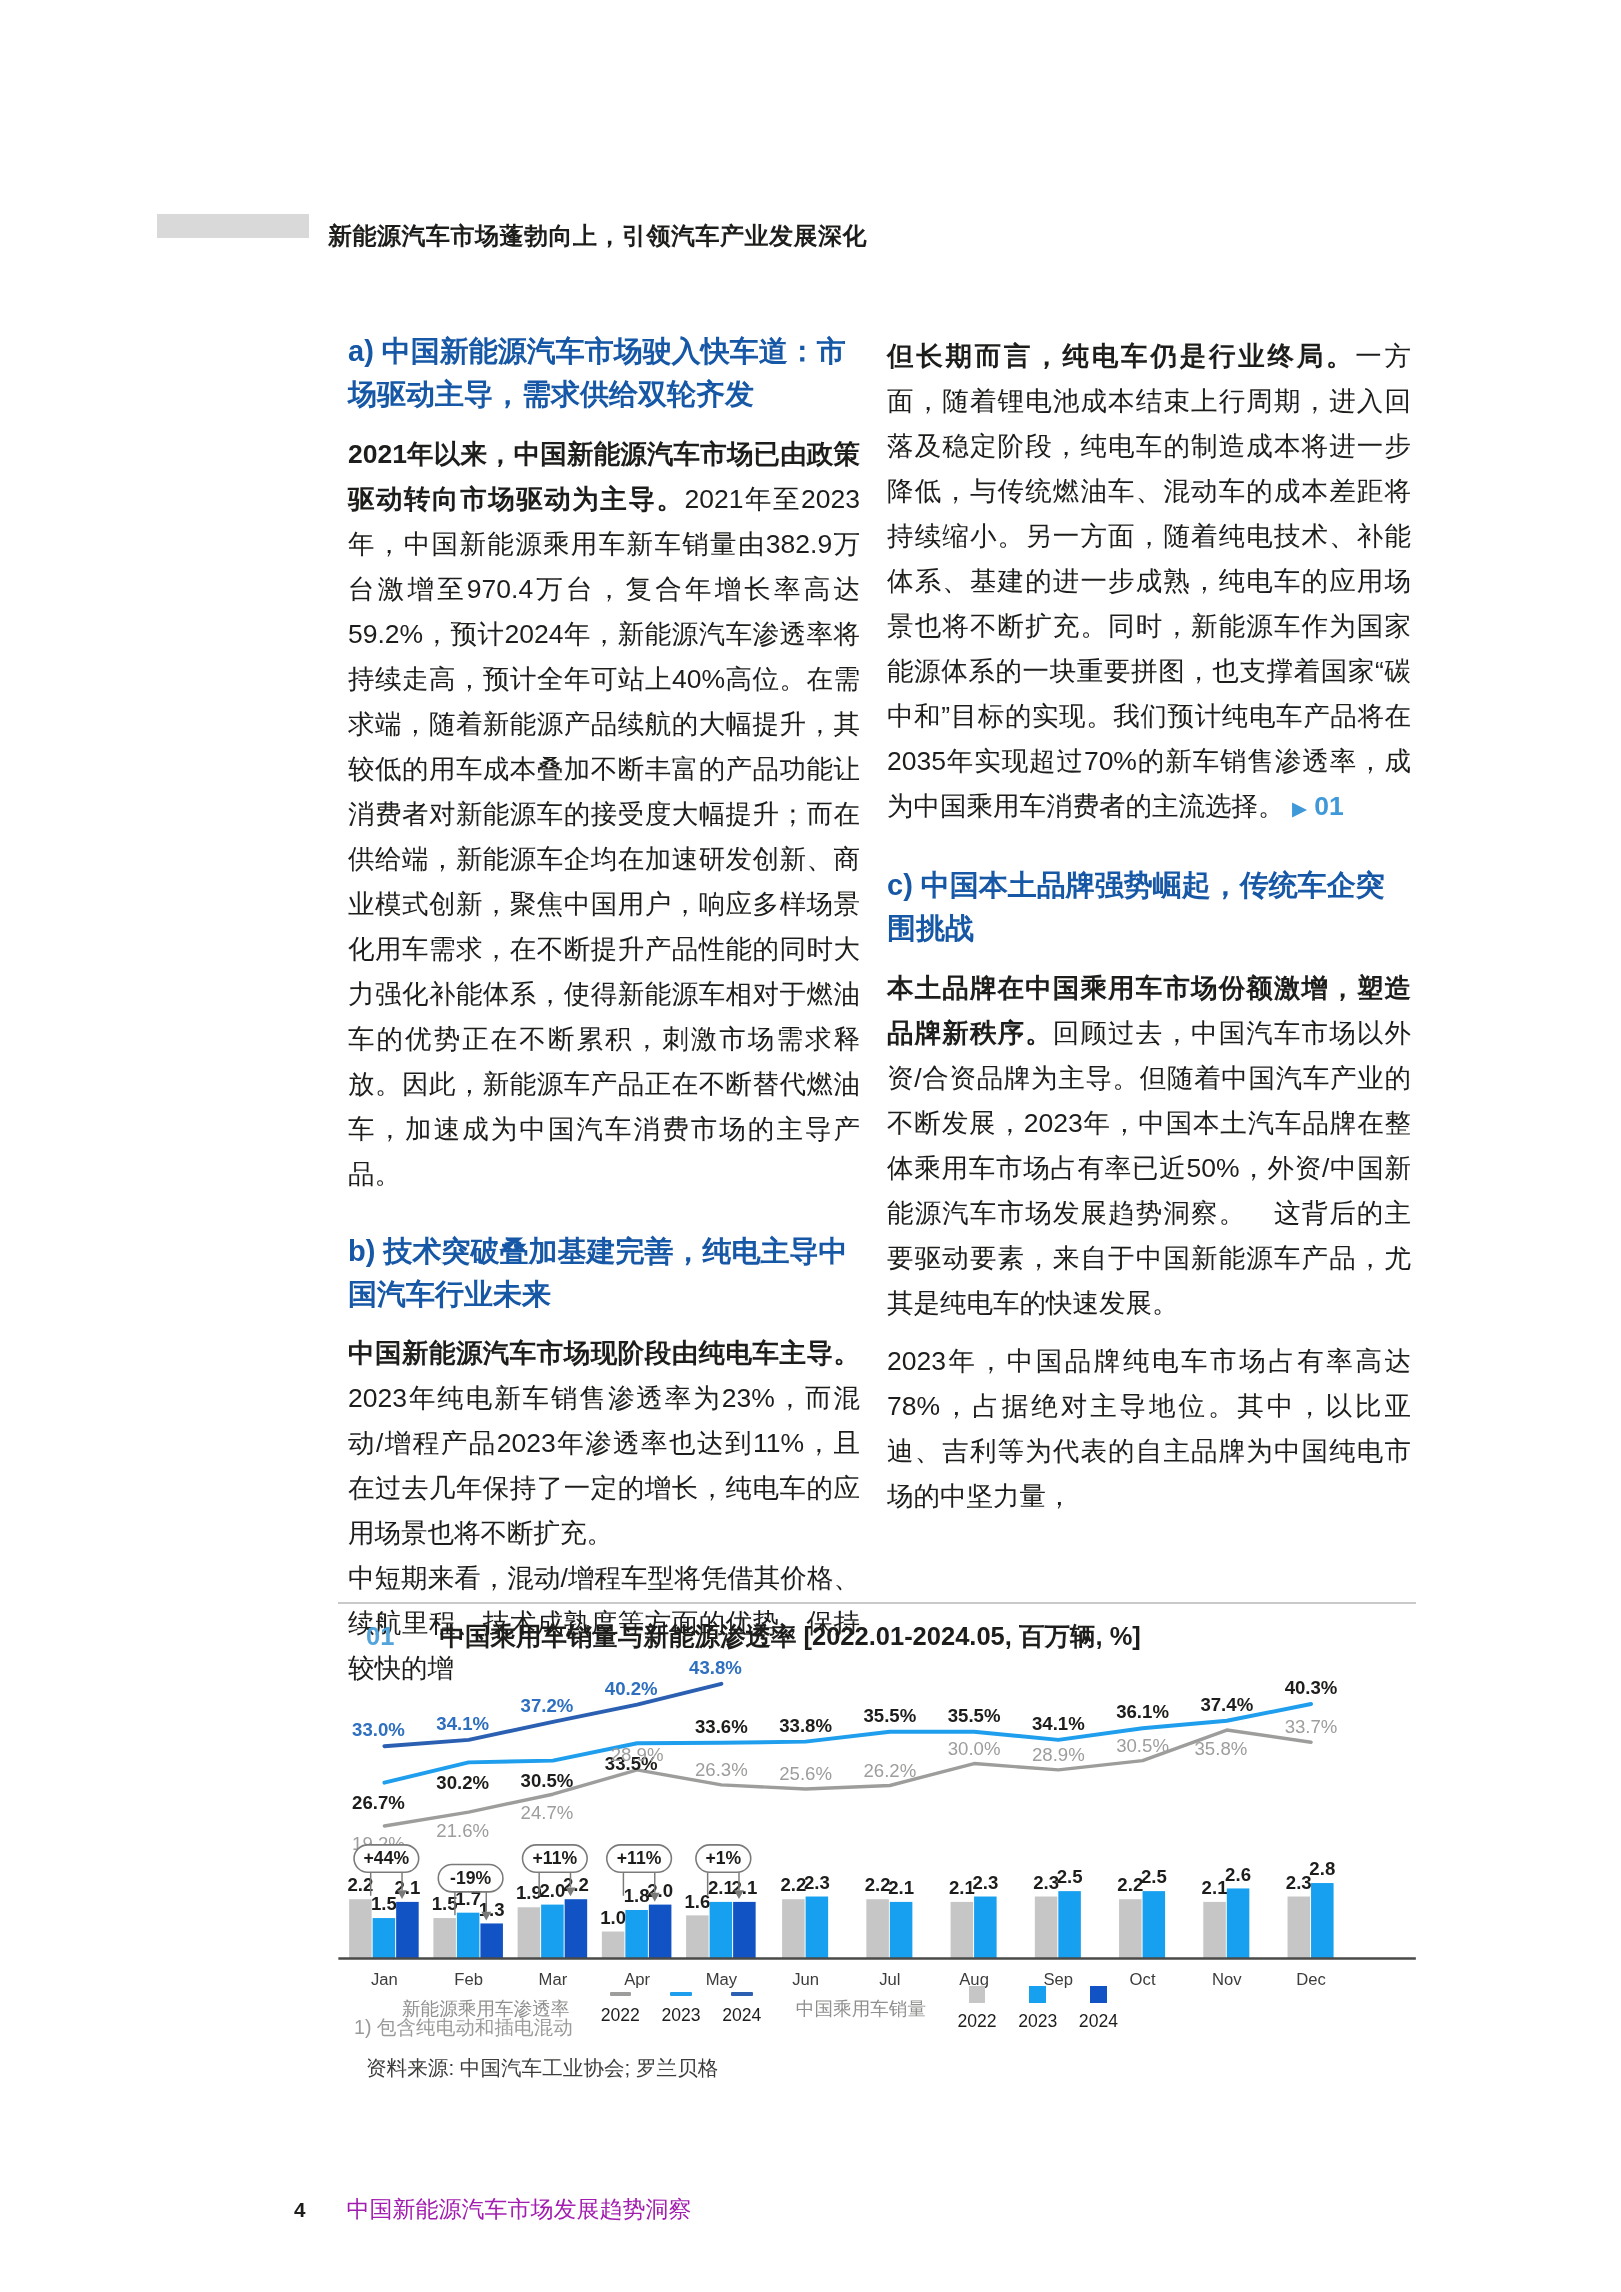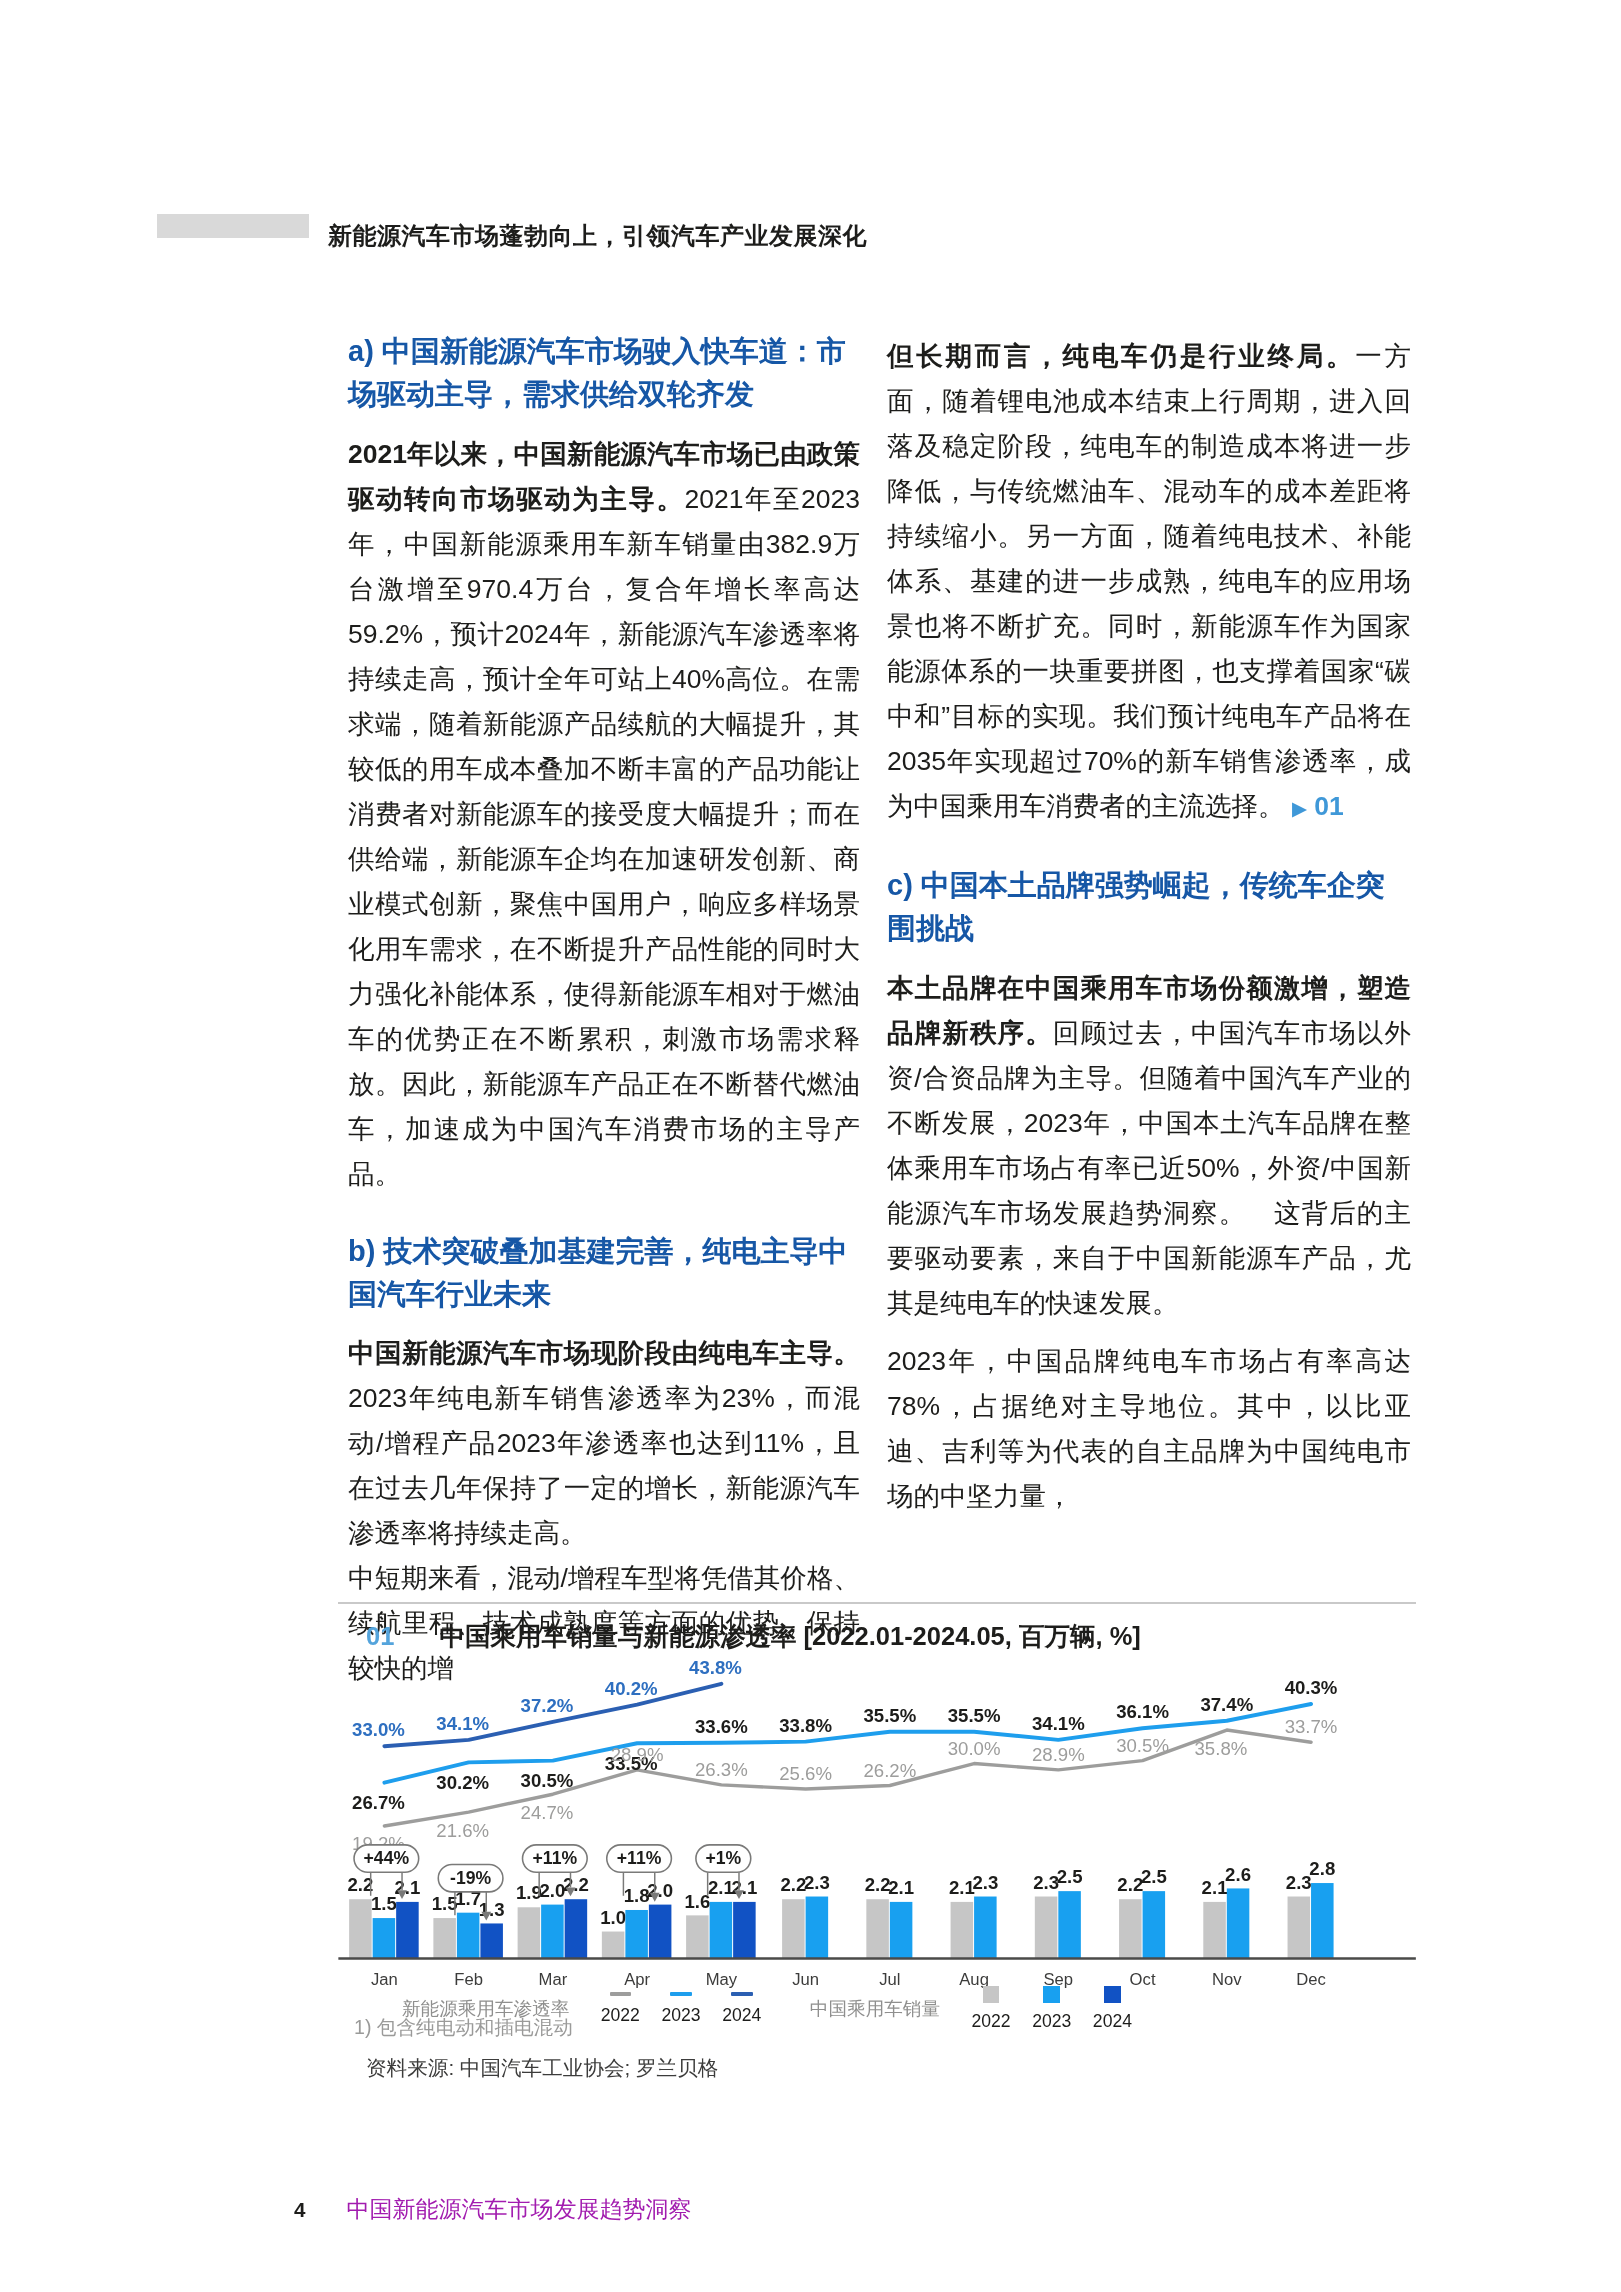--- a/index.html
+++ b/index.html
@@ -42,21 +42,21 @@
 </head>
 <body>
 
 <div class="abs header-bar"></div>
 <h1 class="abs page-title">新能源汽车市场蓬勃向上，引领汽车产业发展深化</h1>
 
 <div class="abs col col-left">
   <h2 class="first">a) 中国新能源汽车市场驶入快车道：市场驱动主导，需求供给双轮齐发</h2>
   <p><b>2021年以来，中国新能源汽车市场已由政策驱动转向市场驱动为主导。</b><span>2021年至2023年，中国新能源乘用车新车销量由382.9万台激增至970.4万台，复合年增长率高达59.2%，预计2024年，新能源汽车渗透率将持续走高，预计全年可站上40%高位。在需求端，随着新能源产品续航的大幅提升，其较低的用车成本叠加不断丰富的产品功能让消费者对新能源车的接受度大幅提升；而在供给端，新能源车企均在加速研发创新、商业模式创新，聚焦中国用户，响应多样场景化用车需求，在不断提升产品性能的同时大力强化补能体系，使得新能源车相对于燃油车的优势正在不断累积，刺激市场需求释放。因此，新能源车产品正在不断替代燃油车，加速成为中国汽车消费市场的主导产品。</span></p>
   <h2>b) 技术突破叠加基建完善，纯电主导中国汽车行业未来</h2>
-  <p class="tight"><b>中国新能源汽车市场现阶段由纯电车主导。</b><span>2023年纯电新车销售渗透率为23%，而混动/增程产品2023年渗透率也达到11%，且在过去几年保持了一定的增长，新能源汽车渗透率将持续走高。</span></p>
+  <p class="tight"><b>中国新能源汽车市场现阶段由纯电车主导。</b><span>2023年纯电新车销售渗透率为23%，而混动/增程产品2023年渗透率也达到11%，且在过去几年保持了一定的增长，纯电车的应用场景也将不断扩充。</span></p>
   <p class="tight">中短期来看，混动/增程车型将凭借其价格、续航里程、技术成熟度等方面的优势，保持较快的增</p>
 </div>
 
 <div class="abs col col-right">
   <p><b>但长期而言，纯电车仍是行业终局。</b><span>一方面，随着锂电池成本结束上行周期，进入回落及稳定阶段，纯电车的制造成本将进一步降低，与传统燃油车、混动车的成本差距将持续缩小。另一方面，随着纯电技术、补能体系、基建的进一步成熟，纯电车的应用场景也将不断扩充。同时，新能源车作为国家能源体系的一块重要拼图，也支撑着国家“碳中和”目标的实现。我们预计纯电车产品将在2035年实现超过70%的新车销售渗透率，成为中国乘用车消费者的主流选择。</span> <span class="figref"><span class="tri">▶</span> <span>01</span></span></p>
   <h2>c) 中国本土品牌强势崛起，传统车企突围挑战</h2>
   <p><b>本土品牌在中国乘用车市场份额激增，塑造品牌新秩序。</b><span>回顾过去，中国汽车市场以外资/合资品牌为主导。但随着中国汽车产业的不断发展，2023年，中国本土汽车品牌在整体乘用车市场占有率已近50%，外资/中国新能源汽车市场发展趋势洞察。　这背后的主要驱动要素，来自于中国新能源车产品，尤其是纯电车的快速发展。</span></p>
   <p>2023年，中国品牌纯电车市场占有率高达78%，占据绝对主导地位。其中，以比亚迪、吉利等为代表的自主品牌为中国纯电市场的中坚力量，</p>
 </div>
 
@@ -208,21 +208,21 @@
       </span>
       <span class="item">
         <span class="dash" style="background: rgb(30, 158, 237);"></span>
         <span>2023</span>
       </span>
       <span class="item">
         <span class="dash" style="background: rgb(43, 95, 178);"></span>
         <span>2024</span>
       </span>
     </span>
-  <span class="grp-label" style="margin-left:23px;">中国乘用车销量</span>
+  <span class="grp-label" style="margin-left:9px;">中国乘用车销量</span>
   <span id="legend-bars" style="display:flex;gap:21.6px;">
       <span class="item">
         <span class="sq" style="background: rgb(198, 198, 198);"></span>
         <span>2022</span>
       </span>
       <span class="item">
         <span class="sq" style="background: rgb(24, 160, 240);"></span>
         <span>2023</span>
       </span>
       <span class="item">

